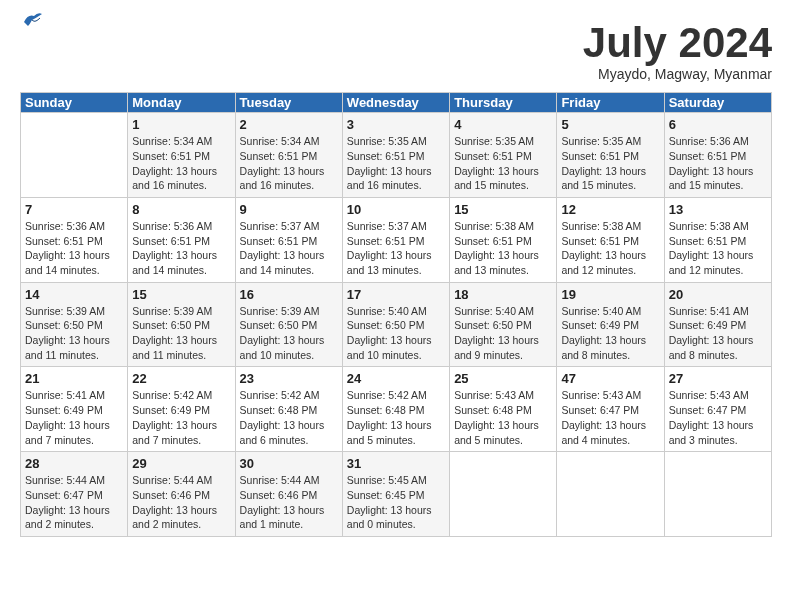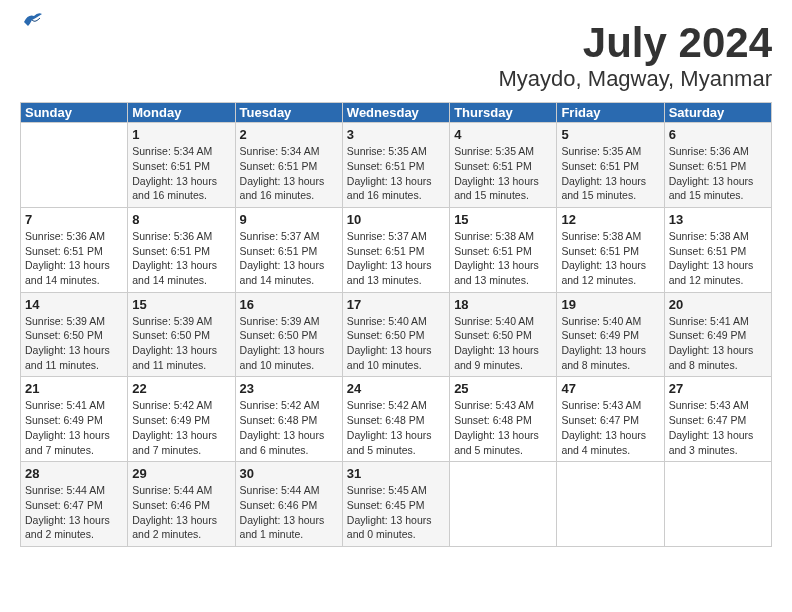--- a/index.html
+++ b/index.html
@@ -30,23 +30,24 @@
     .logo-text span.general { color: #333; }
     .logo-text span.blue { color: #1a6abf; }
     .title-block {
       text-align: right;
     }
     .month-title {
       font-size: 42px;
       font-weight: bold;
       color: #333;
       line-height: 1.1;
+      text-align: center;
     }
     .location-title {
-      font-size: 22px;
+      font-size: 14px;
       color: #333;
       font-weight: normal;
     }
     table {
       width: 100%;
       border-collapse: collapse;
       font-size: 11px;
     }
     thead tr th {
       background-color: #2a6ab0;

